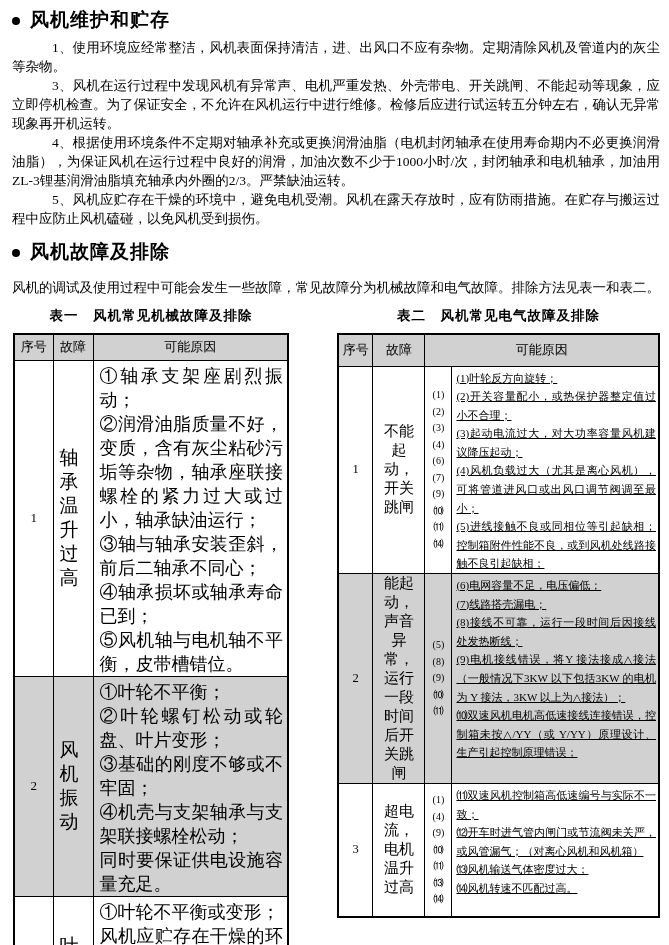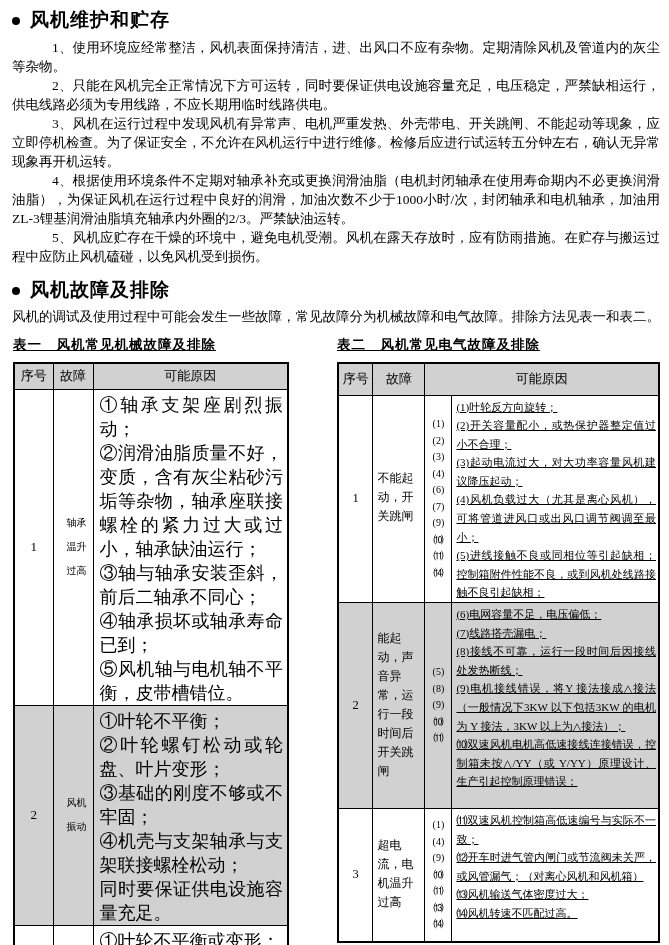--- a/index.html
+++ b/index.html
@@ -15,70 +15,69 @@
   }
   .page{width:669px;height:945px;padding:6px 9px 16px 12px;position:relative;}
 
   
   .heading{display:flex;align-items:center;margin:2px 0 6px 0;}
   .bullet{width:8px;height:8px;border-radius:50%;background:#000;flex:0 0 auto;margin:2px 10px 0 0;}
   .heading-text{
     font-family:"Liberation Sans","DejaVu Sans",sans-serif;
     font-weight:bold;font-size:19px;letter-spacing:1px;line-height:24px;
   }
-  .heading.second{margin-top:12px;margin-bottom:5px;}
+  .heading.second{margin-top:12px;margin-bottom:14px;}
 
   
   .para{margin:0;font-size:13.5px;line-height:19px;text-align:justify;text-indent:40px;}
   .intro{margin:2px 0 0 0;font-size:13.5px;line-height:19px;text-align:justify;}
 
   
   .tables{display:flex;align-items:flex-start;margin-top:10px;}
   .table-wrap.t1{width:281px;margin-left:1px;}
   .table-wrap.t2{width:329px;margin-left:48px;}
   .caption{
-    text-align:left;font-family:"Liberation Sans","DejaVu Sans",sans-serif;
-    font-weight:bold;font-size:13.5px;line-height:18px;margin-bottom:8px;letter-spacing:1px;text-decoration:underline;
+    text-align:center;font-family:"Liberation Sans","DejaVu Sans",sans-serif;
+    font-weight:bold;font-size:13.5px;line-height:18px;margin-bottom:8px;letter-spacing:1px;
   }
   table{width:100%;border-collapse:collapse;table-layout:fixed;border:2px solid var(--border-color);}
   td,th{border:1px solid var(--border-color);padding:0;vertical-align:middle;overflow:hidden;}
   th{background:var(--table-header-bg);font-weight:normal;text-align:center;}
   tr.shaded td{background:var(--shaded-row-bg);}
 
   
   .t1 th{font-size:13px;height:26px;}
   .t1 tr.row1{height:244px;} .t1 tr.row2{height:152px;} .t1 tr.row3{height:155px;}
   .t1 .no-cell{text-align:center;font-size:13px;}
-  .t1 .fault-cell{text-align:right;font-size:10px;line-height:24px;padding:0 6px;}
+  .t1 .fault-cell{text-align:left;font-size:19px;line-height:24px;padding:0 6px;}
   .t1 .causes-cell{vertical-align:top;padding:3px 4px 0 6px;}
   .t1 .cause-line{font-size:18px;line-height:24px;text-align:justify;}
 
   
   .t2 th{font-size:13px;height:32px;}
   .t2 tr.row1{height:206px;} .t2 tr.row2{height:206px;} .t2 tr.row3{height:133px;}
   .t2 .no-cell{text-align:center;font-size:12.5px;}
-  .t2 .fault-cell{text-align:left;font-size:12px;line-height:19px;padding:0 4px;font-family:Liberation Mono, monospace;}
+  .t2 .fault-cell{text-align:center;font-size:15px;line-height:19px;padding:0 4px;}
   .t2 .refs-cell{text-align:center;}
   .t2 .ref-num{font-size:10px;line-height:16.5px;}
   .t2 .causes-cell{vertical-align:top;padding:2px 2px 0 4px;}
   .t2 .cause-line{font-size:11px;line-height:18.6px;text-align:justify;text-decoration:underline;}
 </style>
 </head>
 <body>
 
 <div class="page">
 
   <div class="heading">
     <span class="bullet"></span>
     <span class="heading-text">风机维护和贮存</span>
   </div>
 
   <div>
       <p class="para">1、使用环境应经常整洁，风机表面保持清洁，进、出风口不应有杂物。定期清除风机及管道内的灰尘等杂物。</p>
-      <p class="para">2、只能在风机完全正常情况下方可运转，同时要保证供电设施容量充足，电压稳定，严禁缺相运行，供电线路必须为专用线路，不应长期用临时线路供电。</p>
       <p class="para">3、风机在运行过程中发现风机有异常声、电机严重发热、外壳带电、开关跳闸、不能起动等现象，应立即停机检查。为了保证安全，不允许在风机运行中进行维修。检修后应进行试运转五分钟左右，确认无异常现象再开机运转。</p>
       <p class="para">4、根据使用环境条件不定期对轴承补充或更换润滑油脂（电机封闭轴承在使用寿命期内不必更换润滑油脂），为保证风机在运行过程中良好的润滑，加油次数不少于1000小时/次，封闭轴承和电机轴承，加油用ZL-3锂基润滑油脂填充轴承内外圈的2/3。严禁缺油运转。</p>
       <p class="para">5、风机应贮存在干燥的环境中，避免电机受潮。风机在露天存放时，应有防雨措施。在贮存与搬运过程中应防止风机磕碰，以免风机受到损伤。</p>
     </div>
 
   <div class="heading second">
     <span class="bullet"></span>
     <span class="heading-text">风机故障及排除</span>
   </div>
 

